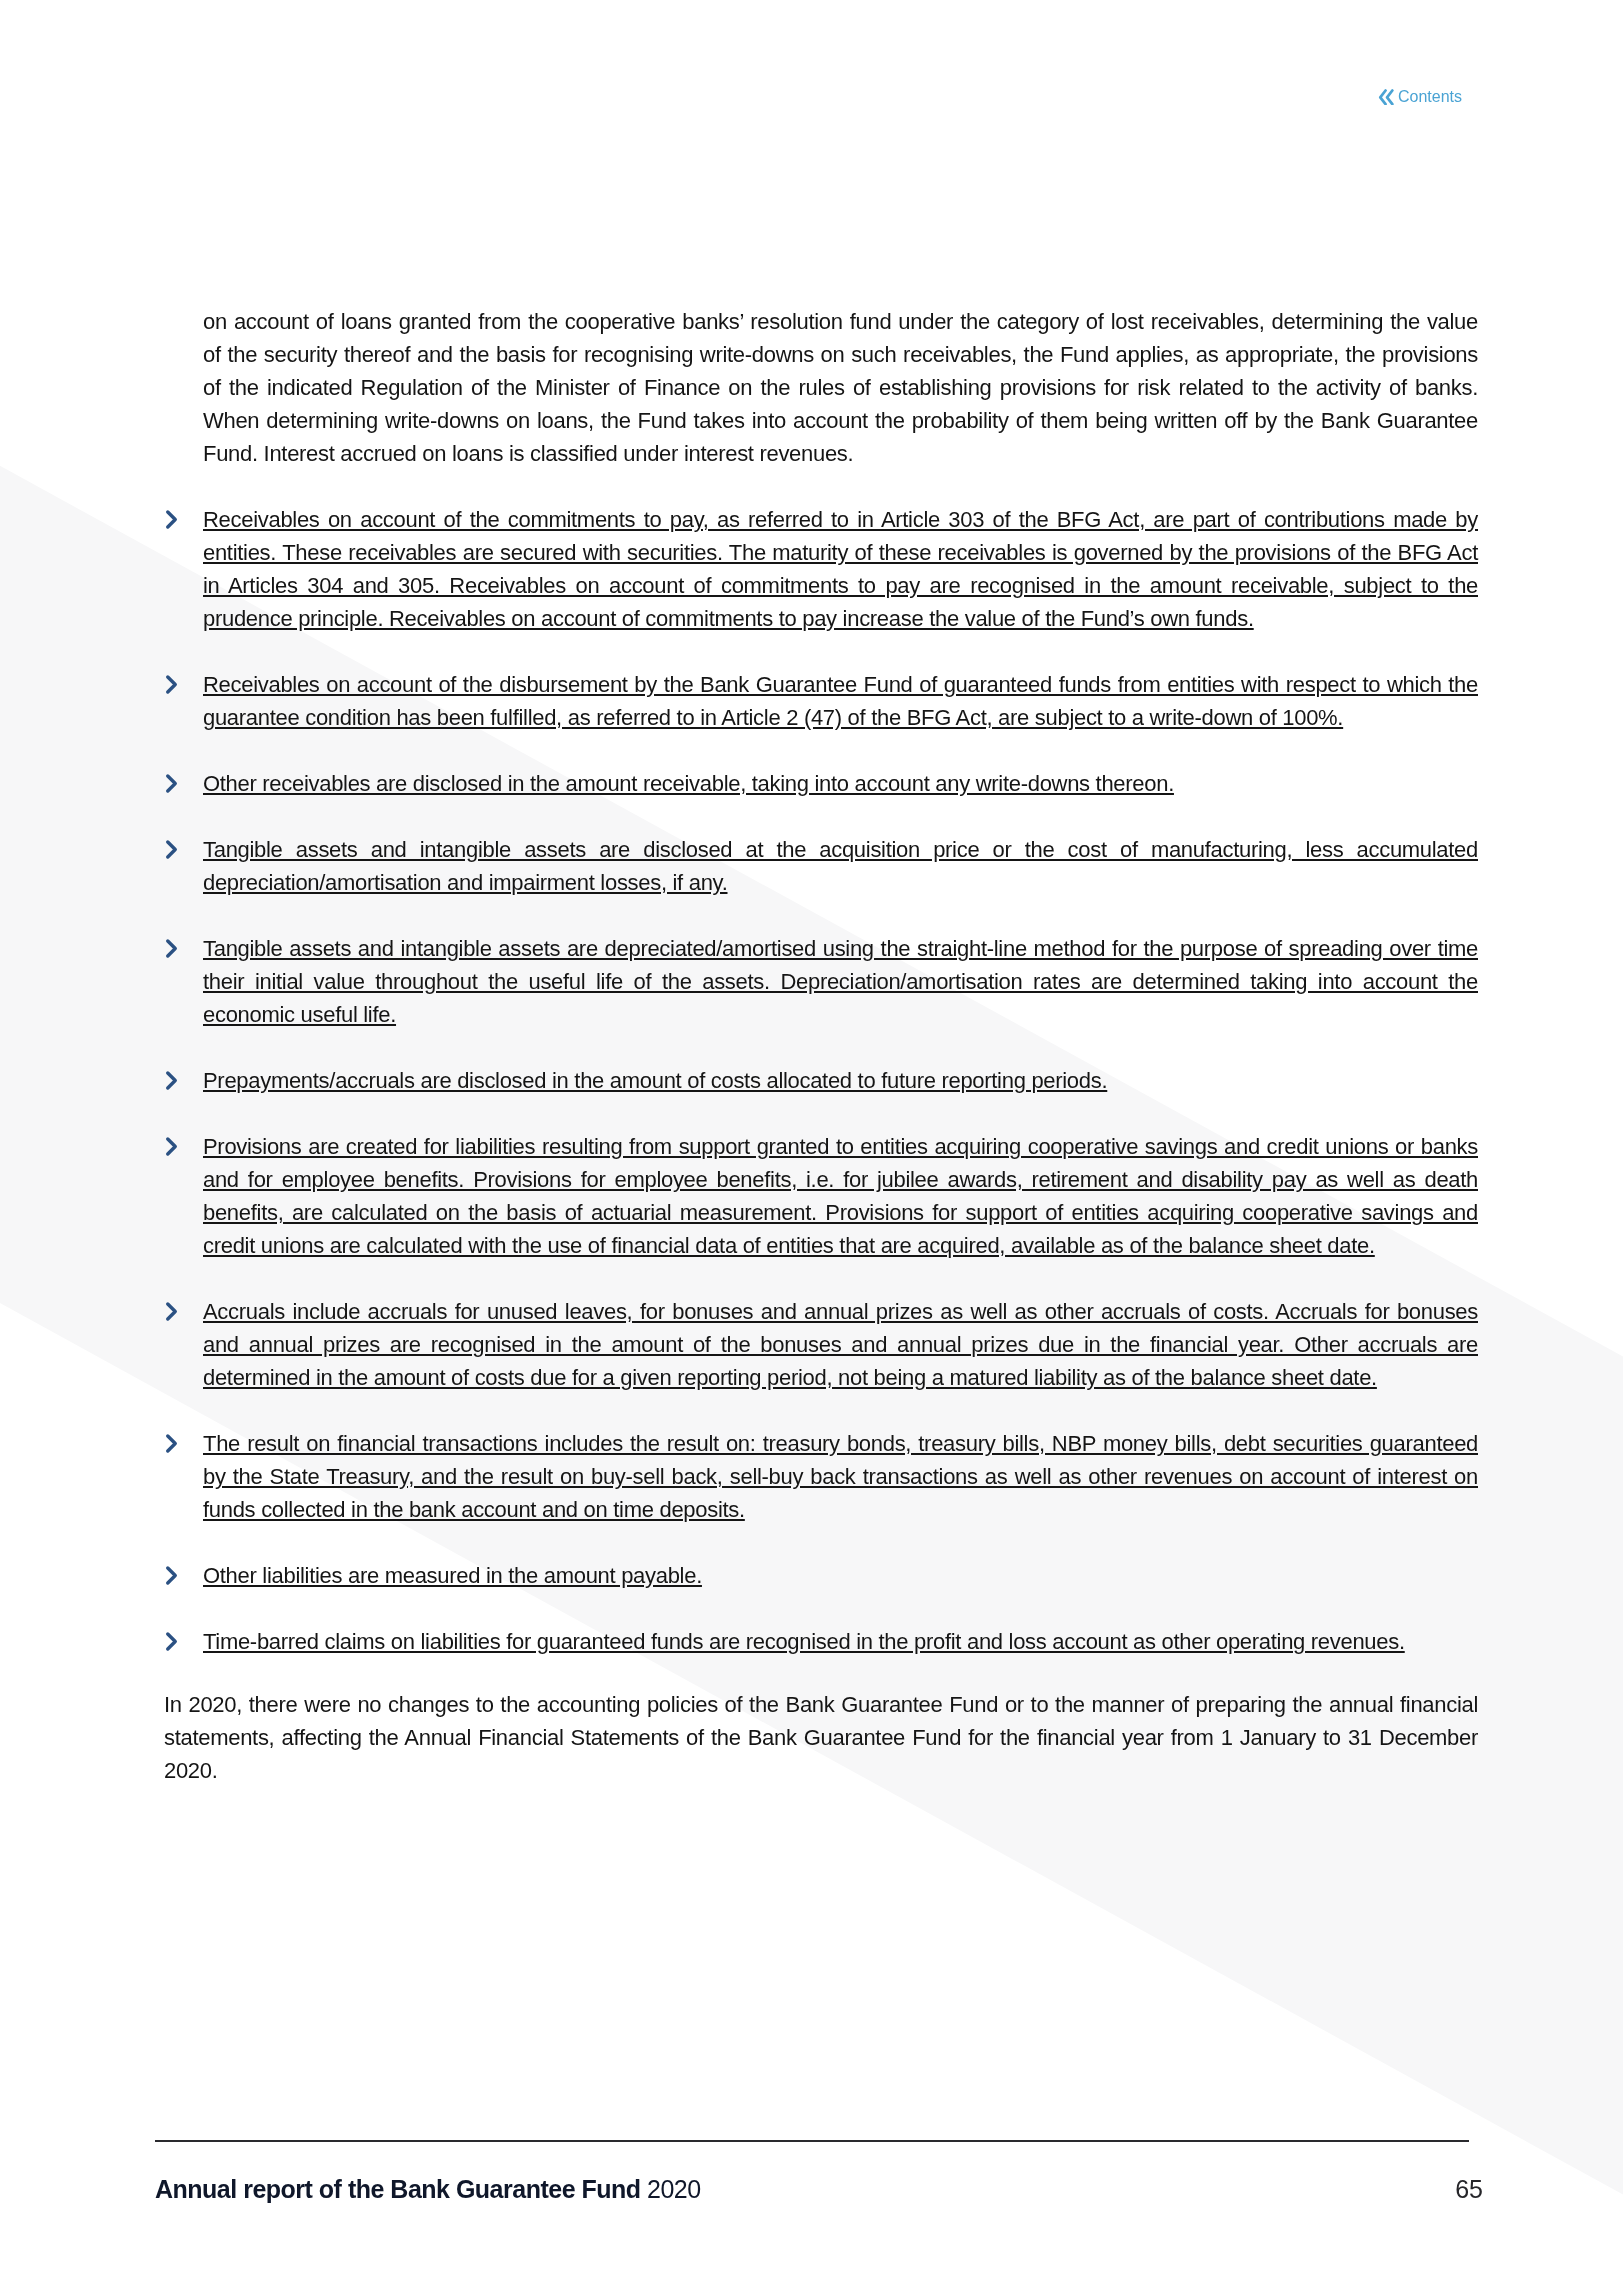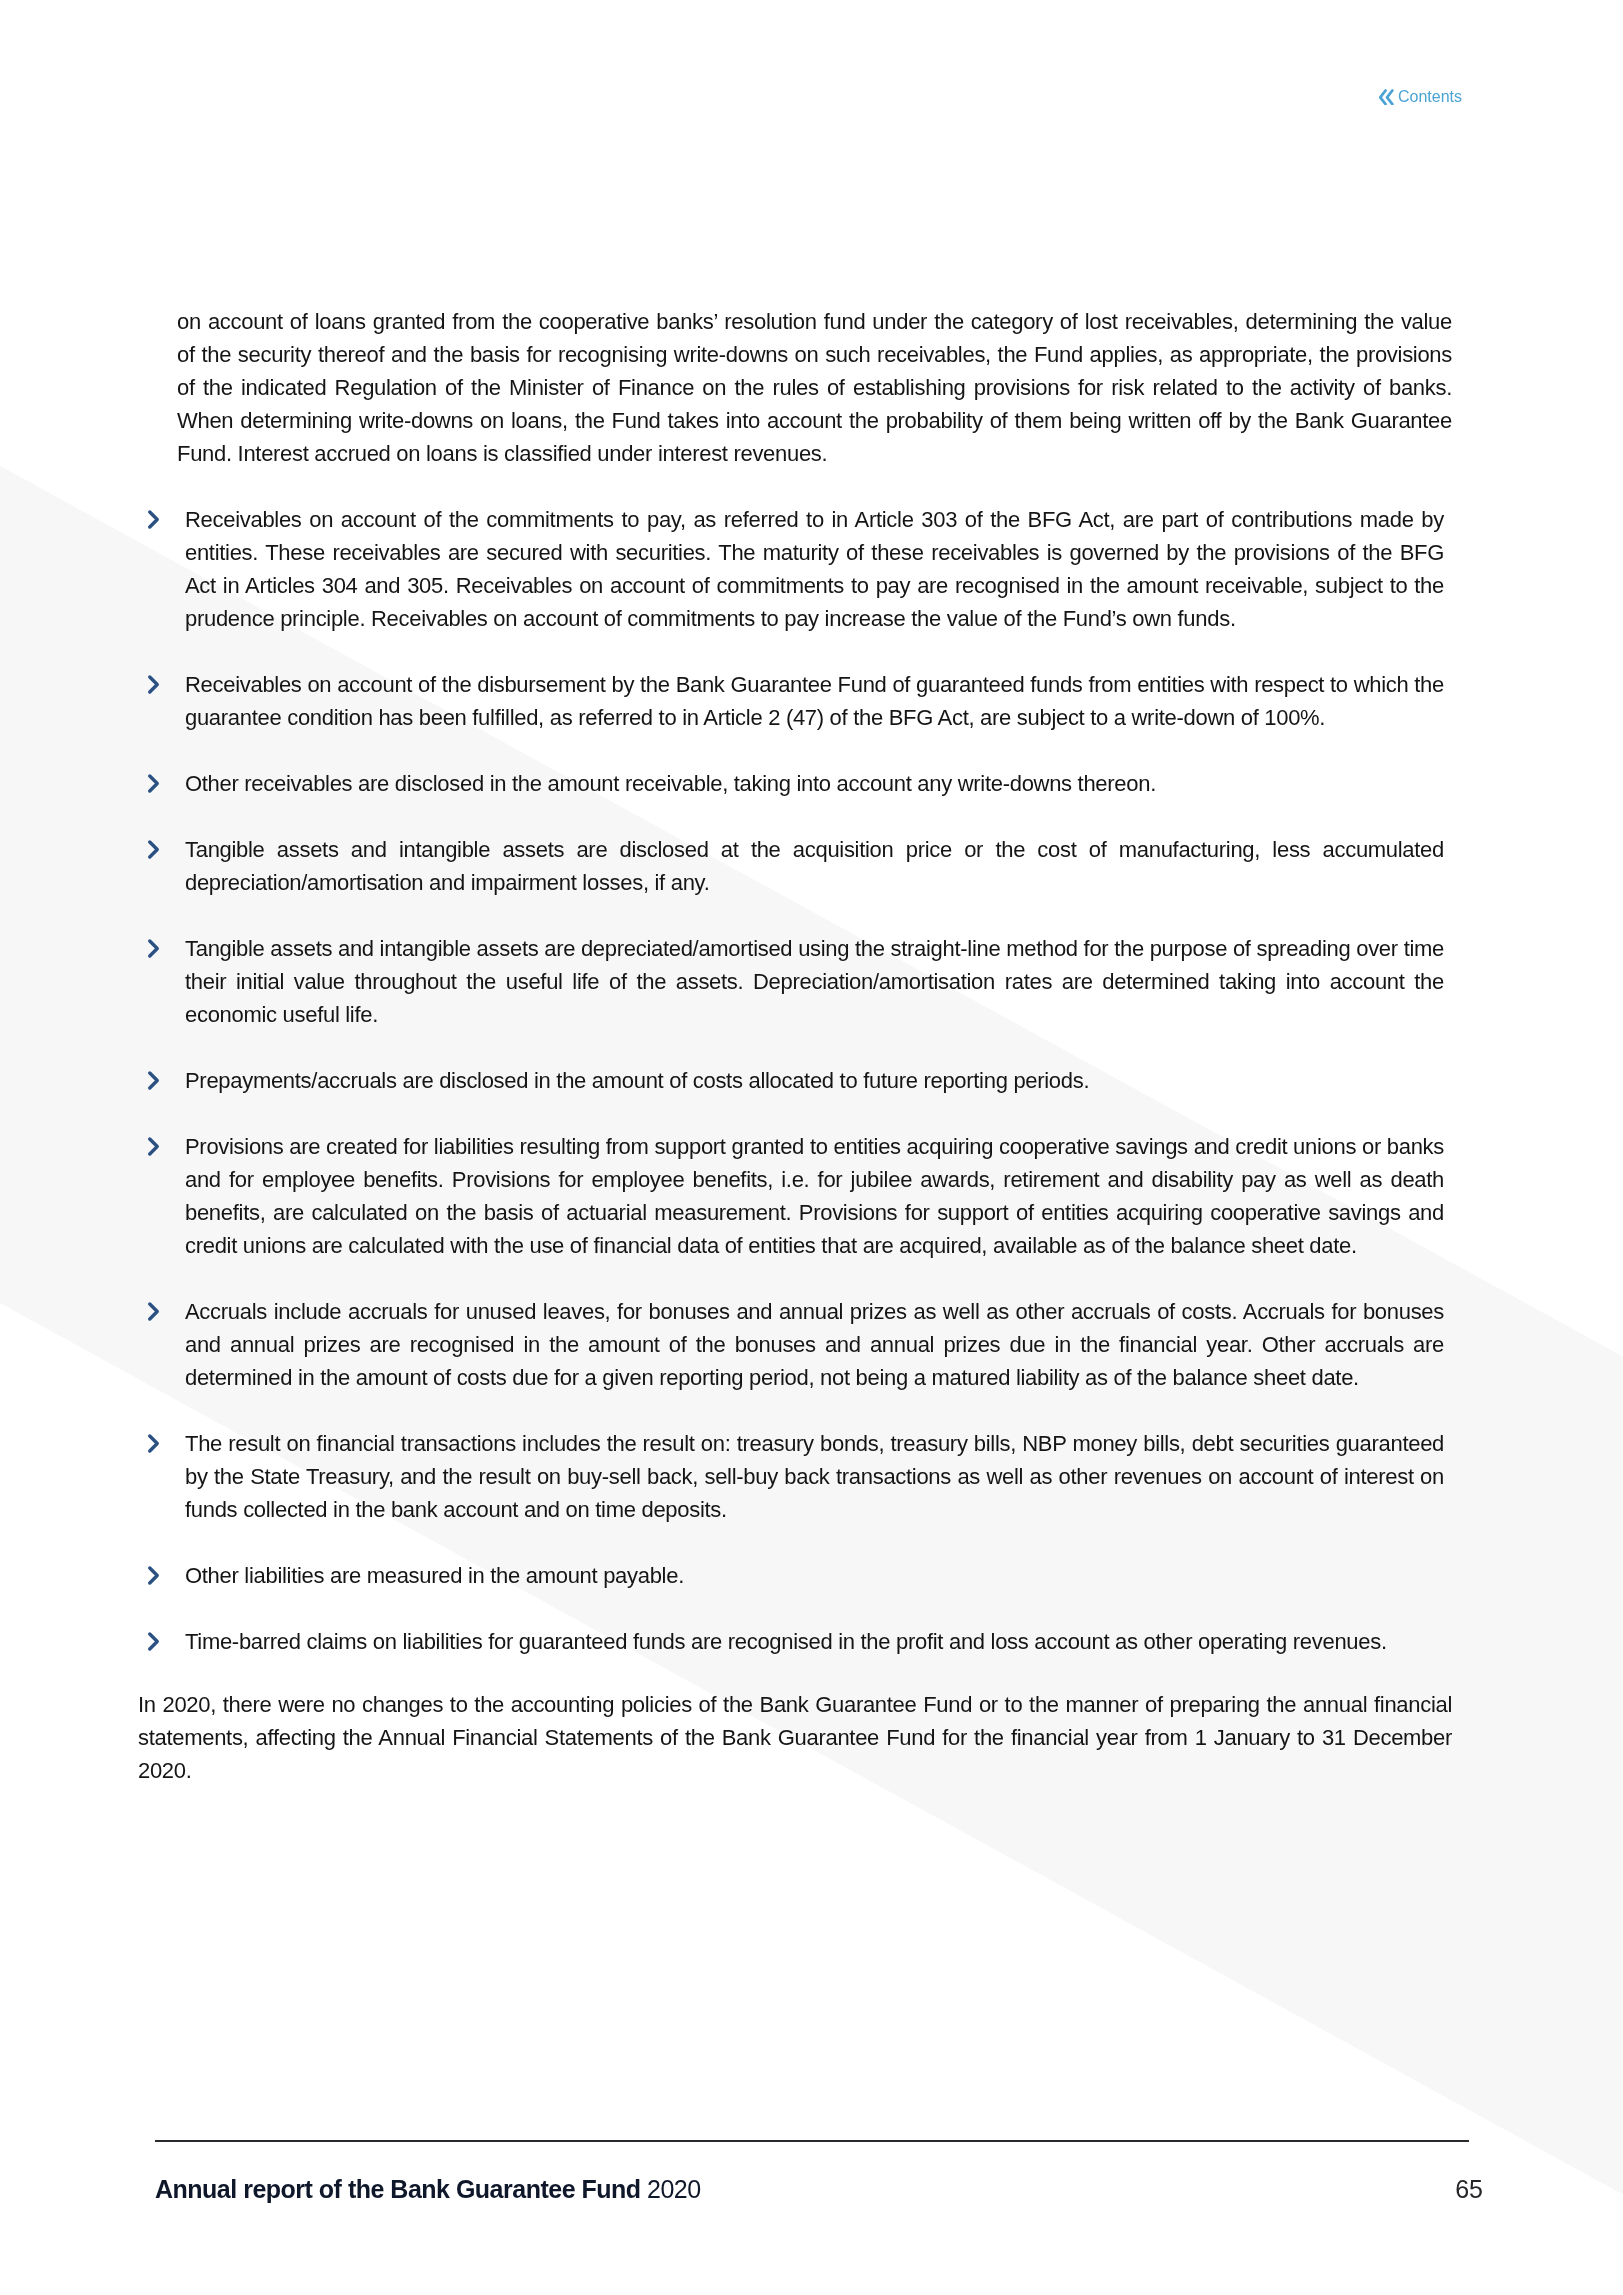--- a/index.html
+++ b/index.html
@@ -31,36 +31,37 @@
     color: #4aa3d4;
     font-size: 16px;
     line-height: 30px;
     text-decoration: none;
     cursor: pointer;
     z-index: 2;
   }
   .contents-link svg { display: block; }
   .body-content {
     position: absolute;
-    left: 138px;
+    left: 164px;
     top: 305px;
     width: 1314px;
     z-index: 2;
     font-size: 22px;
     line-height: 33px;
     letter-spacing: -0.3px;
   }
   .lead-para {
     margin: 0 0 33px 39px;
     text-align: justify;
   }
   .policy-list {
     list-style: none;
-    margin: 8px;
+    margin: 0;
     padding: 0;
+    text-decoration: underline;
   }
   .policy-item {
     position: relative;
     padding-left: 39px;
     margin: 0 0 33px 0;
     text-align: justify;
   }
   .policy-item .chevron {
     position: absolute;
     left: 0;

